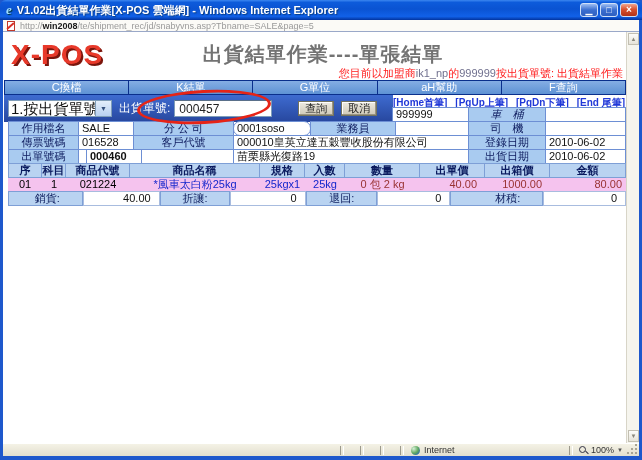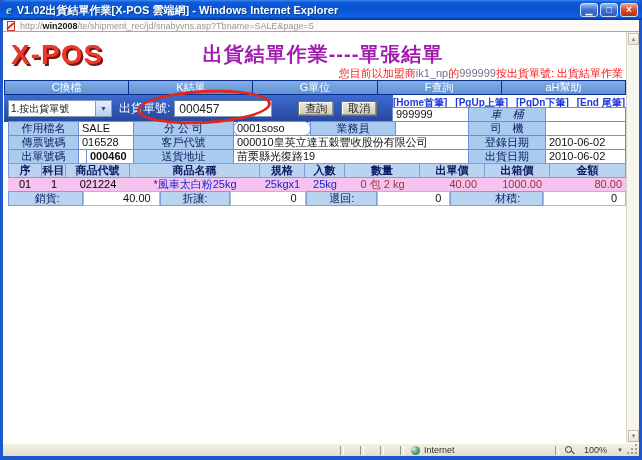--- a/index.html
+++ b/index.html
@@ -31,34 +31,34 @@
   .frame-left{position:absolute;left:0;top:20px;width:3px;height:436px;background:#1E58CC;}
   .frame-right{position:absolute;left:639px;top:20px;width:3px;height:436px;background:#1E58CC;}
   .frame-bottom{position:absolute;left:0;top:456px;width:642px;height:4px;background:#1E58CC;border-radius:0 0 3px 3px;}
 
   
   .content{position:absolute;left:3px;top:32px;width:636px;height:411px;background:#fff;overflow:hidden;}
 
   .logo{position:absolute;left:8px;top:7px;font-size:28px;font-weight:900;letter-spacing:1px;
     color:#E8392A;text-shadow:2px 2px 0 #7A150C;}
   .main-title{position:absolute;left:130px;top:9px;width:380px;text-align:center;
-    font-size:20px;font-weight:bold;color:#a21caf;letter-spacing:1px;}
+    font-size:20px;font-weight:bold;color:#737373;letter-spacing:1px;}
   .login-line{position:absolute;right:16px;top:34px;font-size:11px;color:#FF1A1A;white-space:nowrap;}
   .login-line .dim{color:#70708E;}
 
   .menubar{position:absolute;left:1px;top:48px;width:622px;height:15px;background:#0A2F8C;
     display:flex;gap:1px;padding:1px;box-sizing:border-box;}
   .menu-item{flex:1;background:linear-gradient(180deg,#85AEE4,#5E92D4);color:#fff;
     font-size:11px;line-height:11px;text-align:center;padding-top:1px;}
 
   .querybar{position:absolute;left:1px;top:63px;width:389px;height:27px;
     background:linear-gradient(180deg,#3E6BD0,#27479E);display:flex;align-items:center;
     padding-left:4px;box-sizing:border-box;}
   .combo{width:104px;height:17px;background:#fff;border:1px solid #7F9DB9;display:flex;box-sizing:border-box;flex:none;}
-  .combo .combo-text{flex:1;font-size:10px;line-height:15px;padding-left:2px;color:#111;white-space:nowrap;overflow:hidden;}
+  .combo .combo-text{flex:1;font-size:15px;line-height:15px;padding-left:2px;color:#111;white-space:nowrap;overflow:hidden;}
   .combo .combo-arrow{width:15px;background:linear-gradient(180deg,#E3EEFB,#B8D0F0);border-left:1px solid #7F9DB9;
     font-size:7px;line-height:15px;text-align:center;color:#35507E;}
   .q-label{margin-left:7px;color:#fff;font-size:12px;white-space:nowrap;}
   .q-input{margin-left:4px;width:98px;height:17px;border:1px solid #7F9DB9;border-top:1px solid #5A708A;
     background:#fff;font-size:12px;color:#222;padding:0 4px;box-sizing:border-box;font-family:"Liberation Sans",sans-serif;}
   .q-btn{margin-left:26px;width:36px;height:15px;font-size:11px;line-height:13px;text-align:center;color:#222;
     background:linear-gradient(180deg,#EEEBE1,#CFC9B8);border:1px solid #73735F;
     box-shadow:inset -1px -1px 0 #9A9482, inset 1px 1px 0 #FFFFFF;box-sizing:border-box;}
   .q-btn + .q-btn{margin-left:7px;}
 
@@ -107,21 +107,21 @@
   .statusbar{position:absolute;left:3px;top:443px;width:636px;height:13px;
     background:linear-gradient(180deg,#F4F2E6,#E2DFCE);border-top:1px solid #fff;
     display:flex;align-items:center;font-size:9px;color:#333;box-sizing:border-box;}
   .sb-main{width:336px;height:11px;}
   .sb-div{width:2px;height:9px;border-left:1px solid #9C998C;border-right:1px solid #fff;margin:0 1px;}
   .sb-sp{width:14px;height:11px;}
   .sb-internet{display:flex;align-items:center;gap:4px;padding:0 6px;width:96px;}
   .globe{width:9px;height:9px;border-radius:50%;flex:none;
     background:radial-gradient(circle at 30% 30%,#D8F0D8,#5FA85F 50%,#2E6FA8 80%);}
   .sb-flex{flex:1;}
-  .zoomgrp{display:flex;align-items:center;gap:10px;padding:0 4px;}
+  .zoomgrp{display:flex;align-items:center;gap:3px;padding:0 4px;}
   .mag{position:relative;width:10px;height:10px;flex:none;}
   .mag::before{content:"";position:absolute;left:1px;top:1px;width:5px;height:5px;border:1px solid #334;border-radius:50%;}
   .mag::after{content:"";position:absolute;left:7px;top:7px;width:4px;height:1px;background:#334;transform:rotate(45deg);}
   .tiny-arrow{font-size:6px;color:#555;}
   .grip{width:12px;height:12px;position:relative;flex:none;}
   .grip::after{content:"";position:absolute;right:2px;bottom:2px;width:2px;height:2px;background:#A8A494;
     box-shadow:-4px 0 0 #A8A494,-8px 0 0 #A8A494,0 -4px 0 #A8A494,-4px -4px 0 #A8A494,0 -8px 0 #A8A494;}
 </style>
 </head>
 <body>
@@ -150,22 +150,22 @@
 
     <div class="logo">X-POS</div>
     <div class="main-title">出貨結單作業----單張結單</div>
 
     <div class="login-line"><span>您目前以加盟商</span><span class="dim">ik1_np</span><span>的</span><span class="dim">999999</span><span>按出貨單號: 出貨結單作業</span></div>
 
     <div class="menubar">
       <div class="menu-item">C換檔</div>
       <div class="menu-item">K結單</div>
       <div class="menu-item">G單位</div>
+      <div class="menu-item">aH幫助</div>
       <div class="menu-item">F查詢</div>
-      <div class="menu-item">aH幫助</div>
     </div>
 
     <div class="querybar">
       <div class="combo">
         <span class="combo-text">1.按出貨單號</span>
         <span class="combo-arrow">▼</span>
       </div>
       <span class="q-label">出貨單號:</span>
       <input class="q-input" type="text" readonly="" value="000457" style="">
       <div class="q-btn">查詢</div>
@@ -195,21 +195,20 @@
 
     <div class="cell lbl" style="left:5px;top:103px;width:71px;">傳票號碼</div>
     <div class="cell val" style="left:75px;top:103px;width:56px;">016528</div>
     <div class="cell lbl" style="left:130px;top:103px;width:101px;">客戶代號</div>
     <div class="cell val" style="left:230px;top:103px;width:236px;">000010皇英立達五穀豐收股份有限公司</div>
     <div class="cell lbl" style="left:465px;top:103px;width:78px;">登錄日期</div>
     <div class="cell val" style="left:542px;top:103px;width:81px;">2010-06-02</div>
 
     <div class="cell lbl" style="left:5px;top:117px;width:71px;">出單號碼</div>
     <div class="cell val" style="left:83px;top:117px;width:56px;font-weight:bold;">000460</div>
-    <div class="cell lbl" style="left:130px;top:117px;width:101px;">送貨地址</div>
     <div class="cell val" style="left:230px;top:117px;width:236px;">苗栗縣光復路19</div>
     <div class="cell lbl" style="left:465px;top:117px;width:78px;">出貨日期</div>
     <div class="cell val" style="left:542px;top:117px;width:81px;">2010-06-02</div>
 
     <div class="items">
       <div class="itr ith">
         <div class="icell col0">序</div>
         <div class="icell col1">科目</div>
         <div class="icell col2">商品代號</div>
         <div class="icell col3">商品名稱</div>

